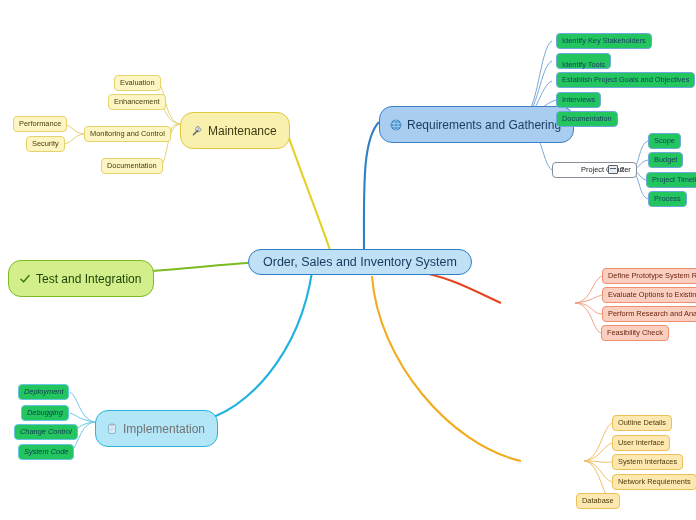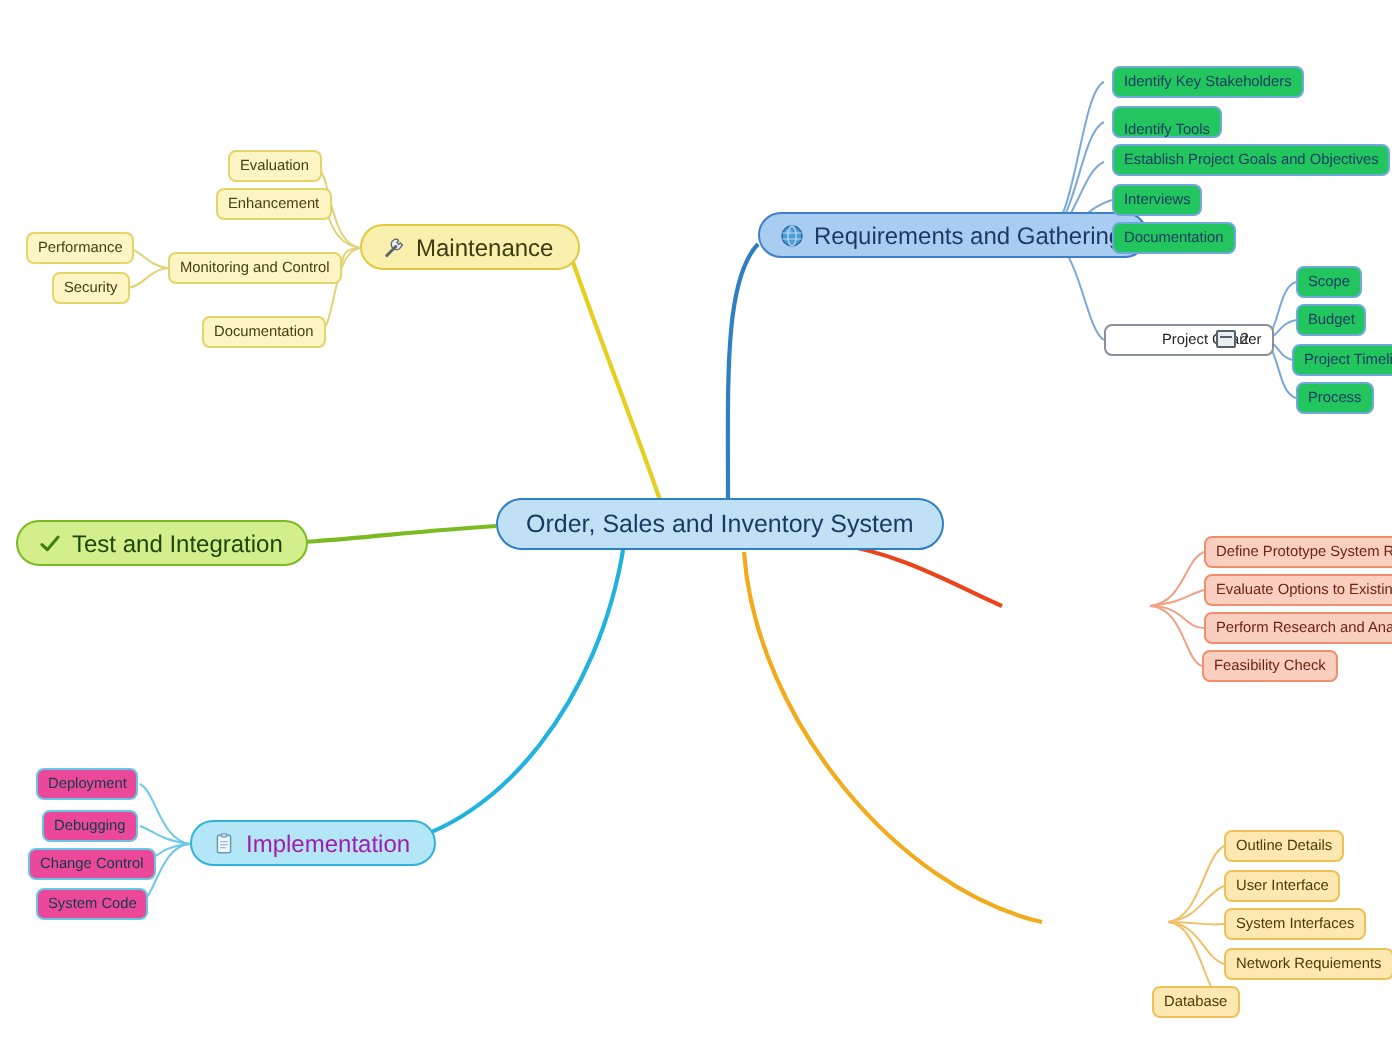--- a/index.html
+++ b/index.html
@@ -44,46 +44,46 @@
     border: 1.4px solid #2f7fc4;
     border-radius: 14px;
     color: #173a5e;
     font-size: 12.5px;
     padding: 0 14px;
     height: 26px;
   }
 
   
   .topic {
-    height: 23px;
+    height: 37px;
     padding: 0 12px 0 9px;
     font-size: 12px;
     border-width: 1.4px;
     border-radius: 13px;
     gap: 5px;
   }
   .topic .lbl { font-size: 12px; }
   .t-blue   { background: #a8cdf0; border-color: #3f7fc8; color: #1b3a5e; }
   .t-yellow { background: #faf0ae; border-color: #e0c93c; color: #3d3b12; }
   .t-green  { background: #d3ef8c; border-color: #7cba22; color: #1f4407; }
-  .t-cyan   { background: #b3e6f7; border-color: #2eb3da; color: #a21caf; }
+  .t-cyan   { background: #b3e6f7; border-color: #2eb3da; color: #737373; }
   .t-salmon { background: #f8b49c; border-color: #e8603c; color: #5a1d0c; }
   .t-gold   { background: #fbd976; border-color: #eeab22; color: #4a3205; }
 
   
   .leaf {
     height: 16px;
     padding: 0 5px;
     font-size: 7.4px;
     border-radius: 4px;
     border-width: 1px;
   }
   .l-blue   { background: #22c55e; border-color: #6ea8dd; color: #1b3d63; }
   .l-yellow { background: #fdf6c4; border-color: #e4d469; color: #46400f; }
-  .l-cyan   { background: #ec4899; border-color: #66c6e4; color: #0e3c4d; }
+  .l-cyan   { background: #22c55e; border-color: #66c6e4; color: #0e3c4d; font-style: italic; }
   .l-salmon { background: #fbcfc0; border-color: #ef8f6e; color: #6a2410; }
   .l-gold   { background: #fde8b2; border-color: #edc156; color: #4f3806; }
 
   
   .icon {
     display: inline-flex;
     align-items: center;
     justify-content: center;
     width: 13px;
     height: 13px;

